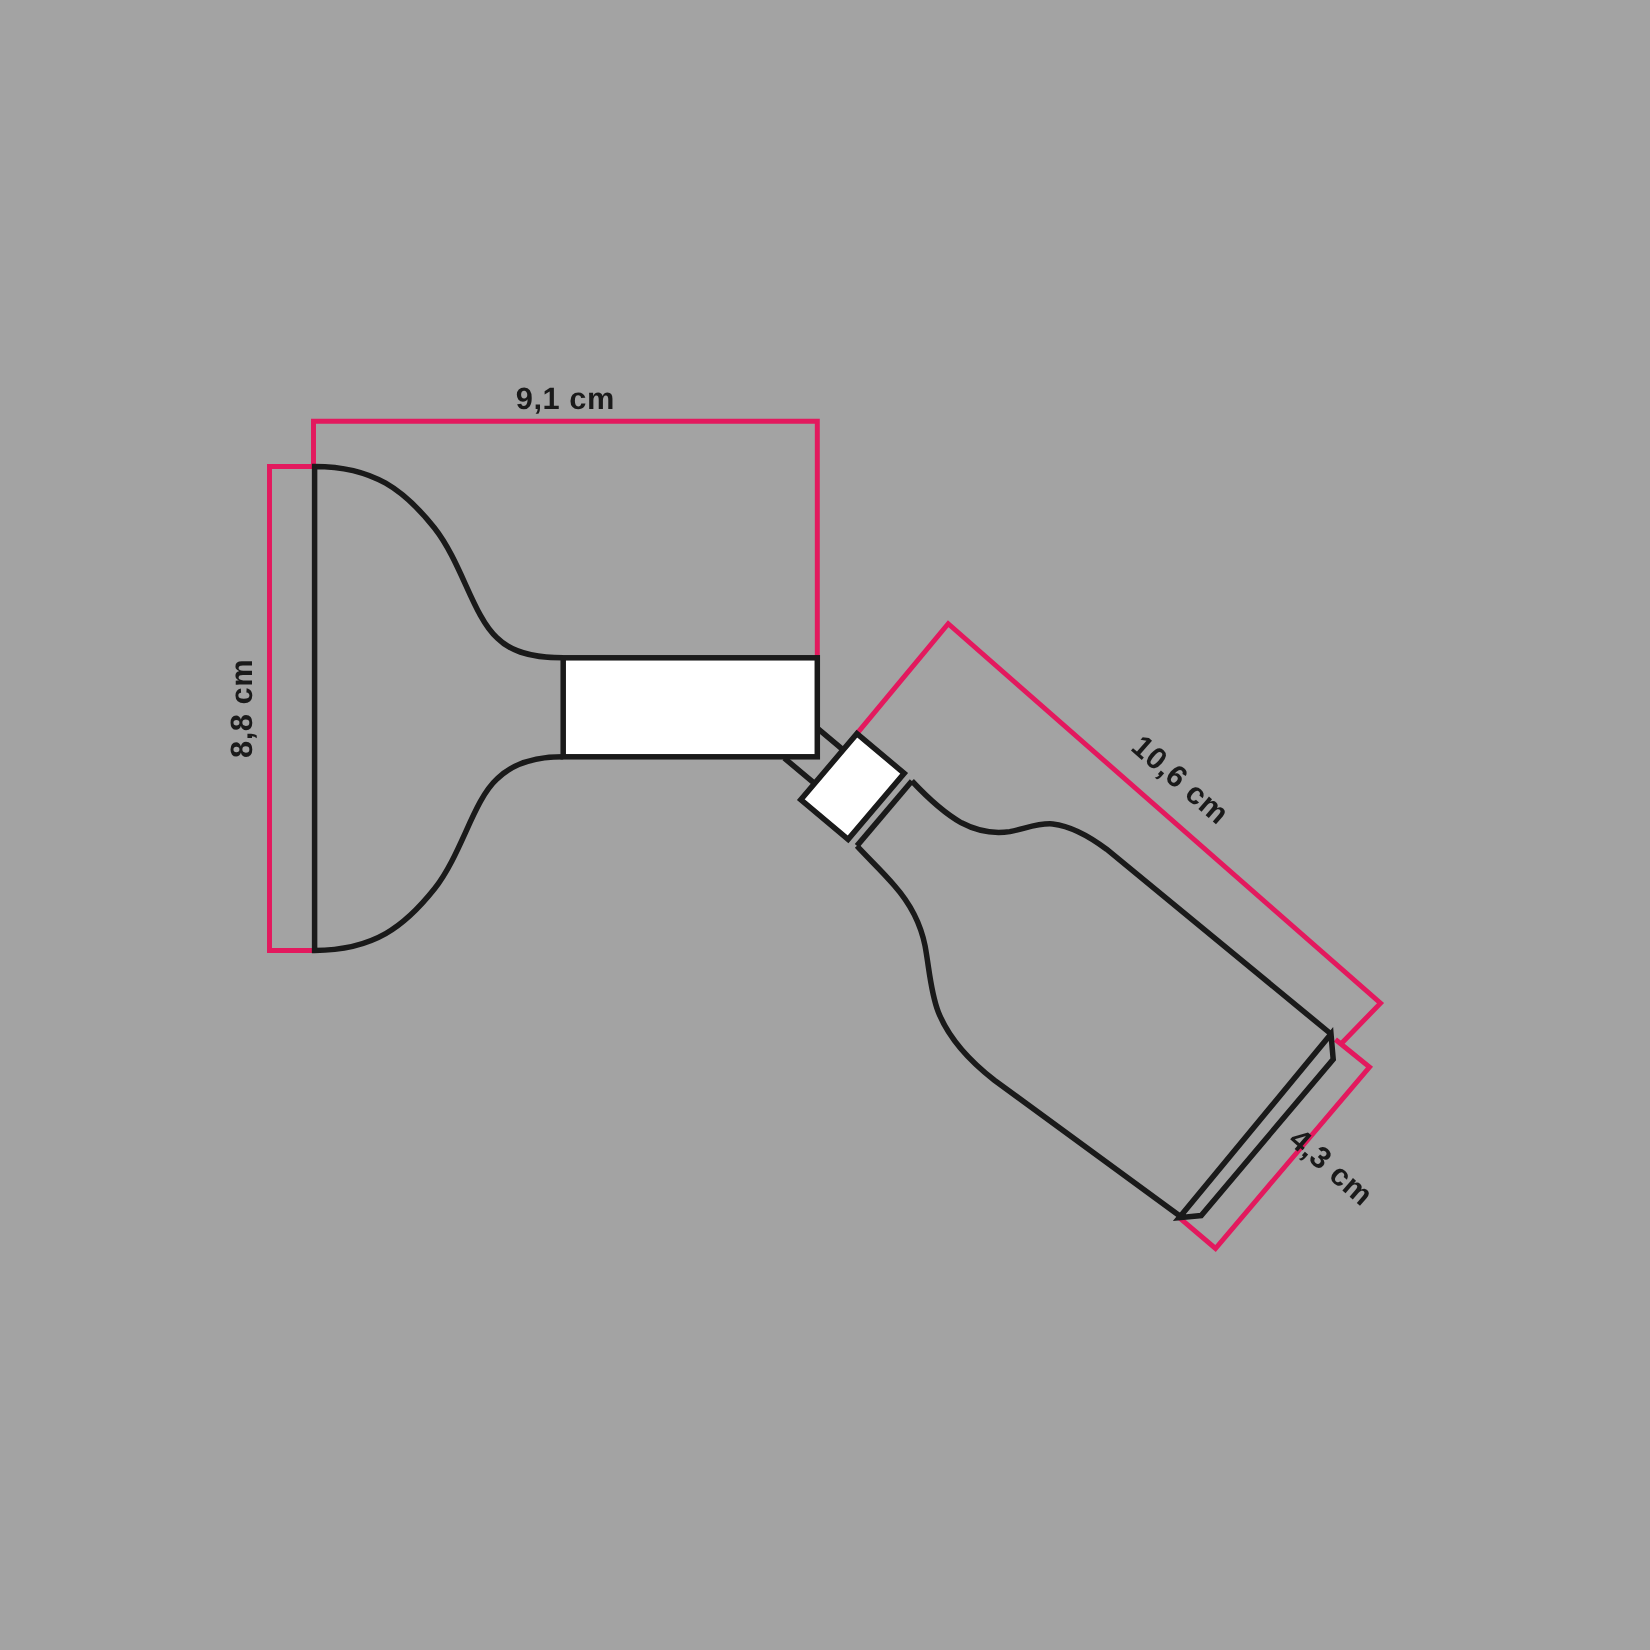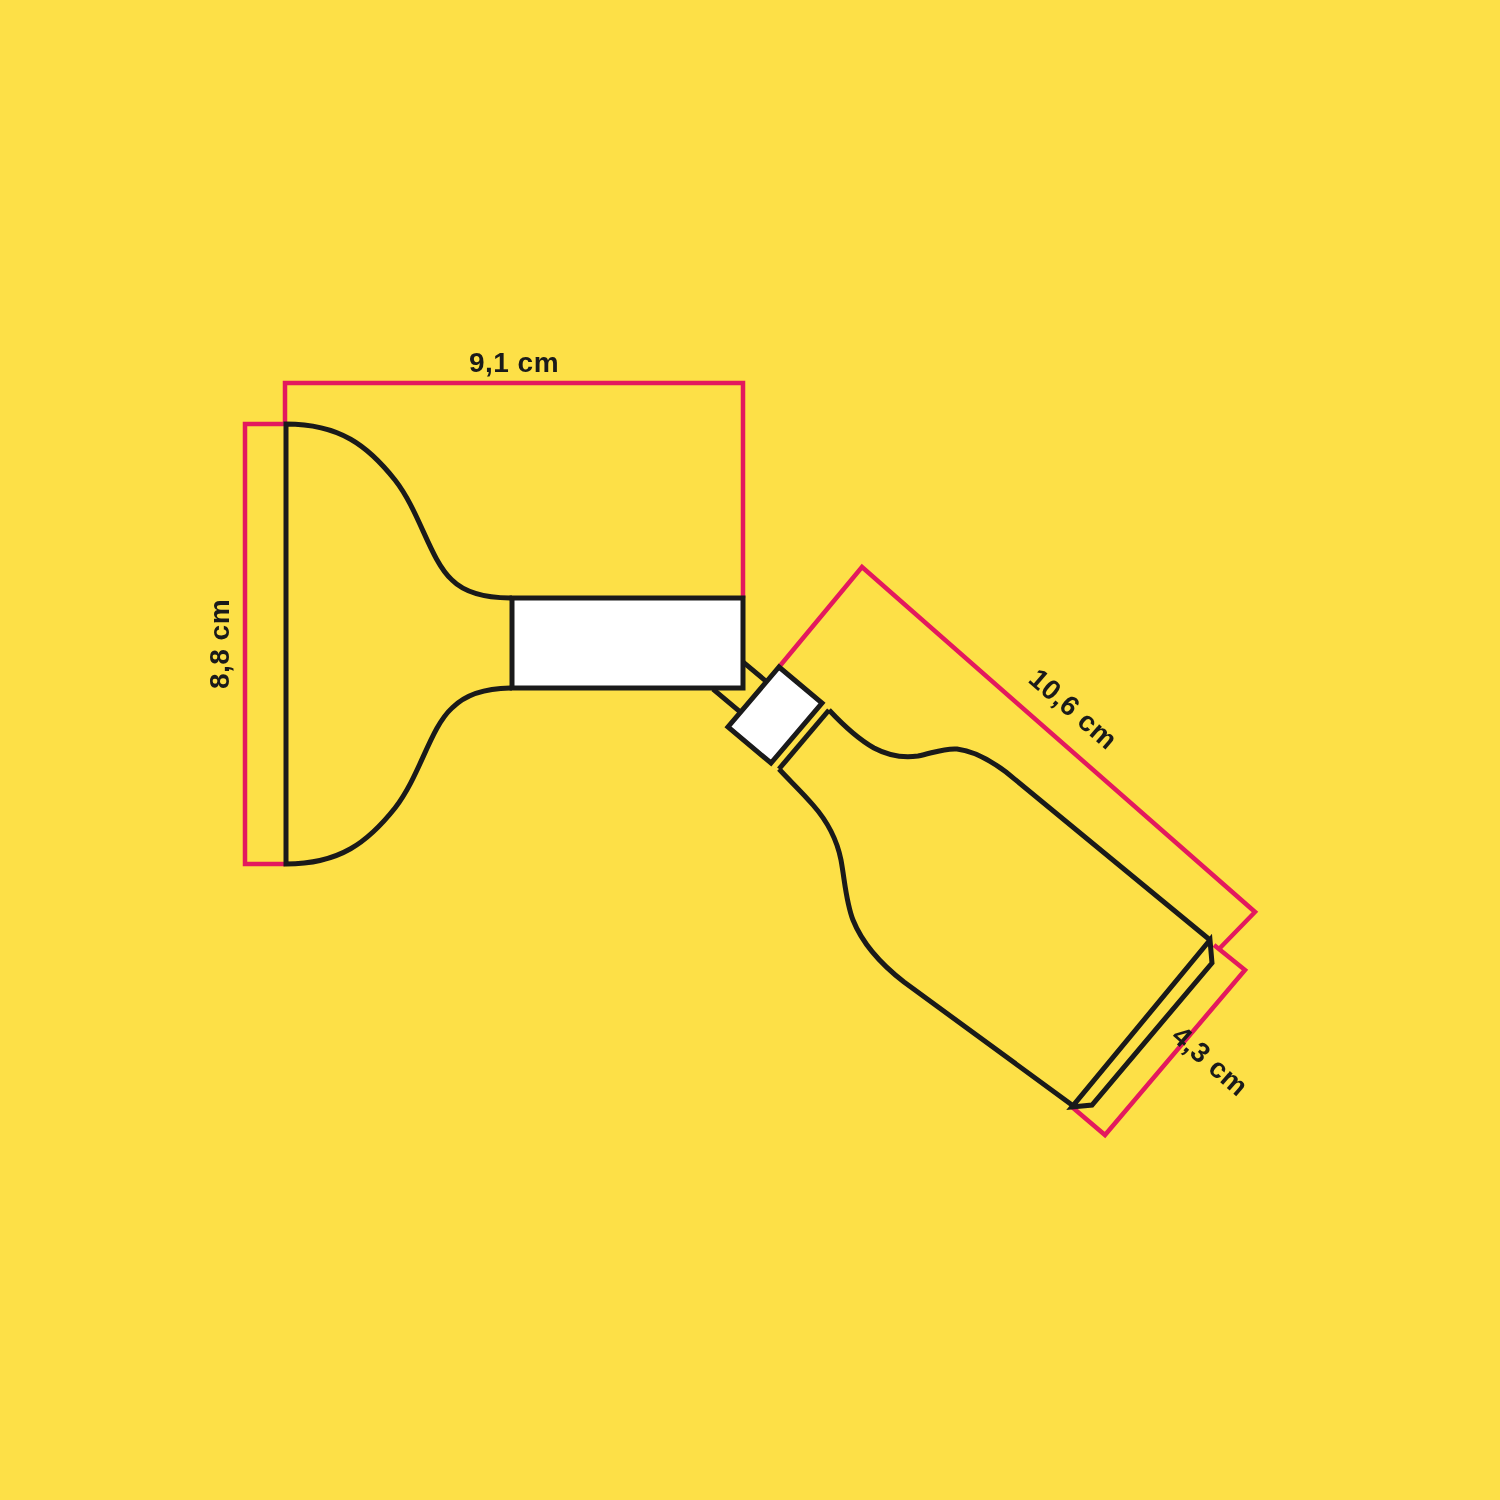--- a/index.html
+++ b/index.html
@@ -3,21 +3,21 @@
 <meta charset="utf-8">
 <style>
   html, body {
     margin: 0;
     padding: 0;
     background: #ffffff;
   }
   .canvas {
     width: 1500px;
     height: 1500px;
-    background: #fde047;
+    background: #a3a3a3;
     position: relative;
   }
   svg { display: block; }
   .dim-label {
     font-family: "Liberation Sans", "DejaVu Sans", sans-serif;
     font-weight: bold;
     font-size: 28px;
     letter-spacing: 0.5px;
   }
 </style>

